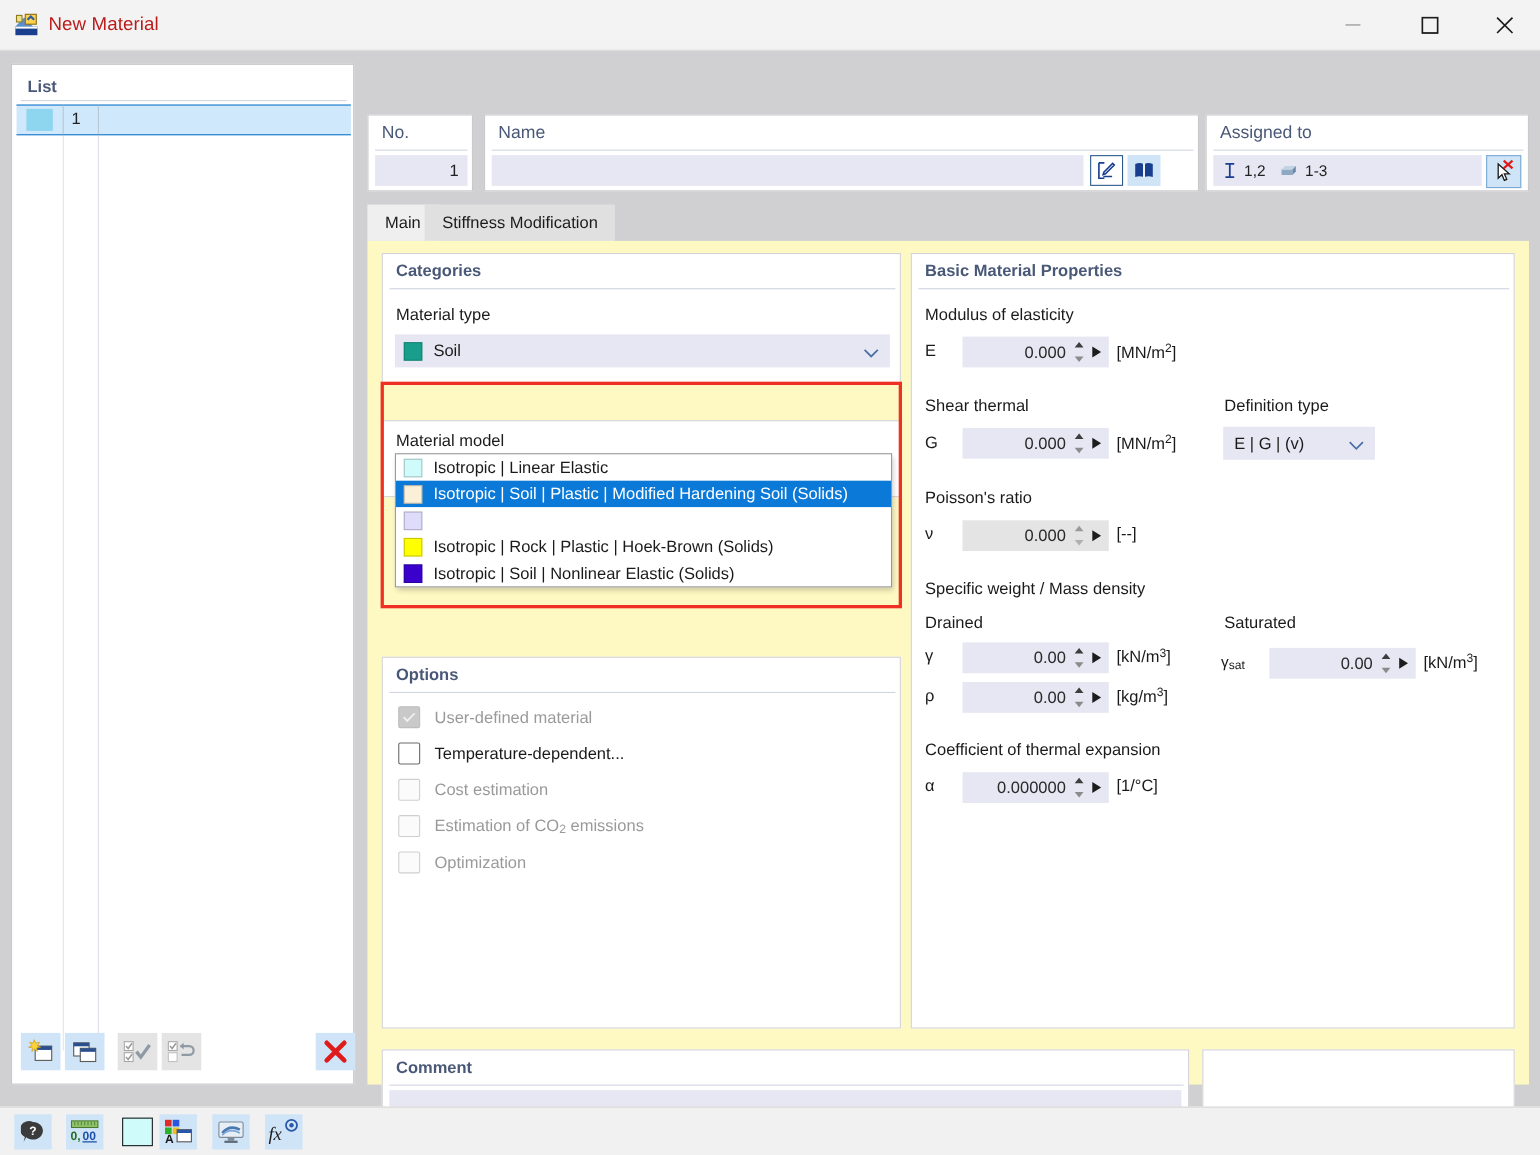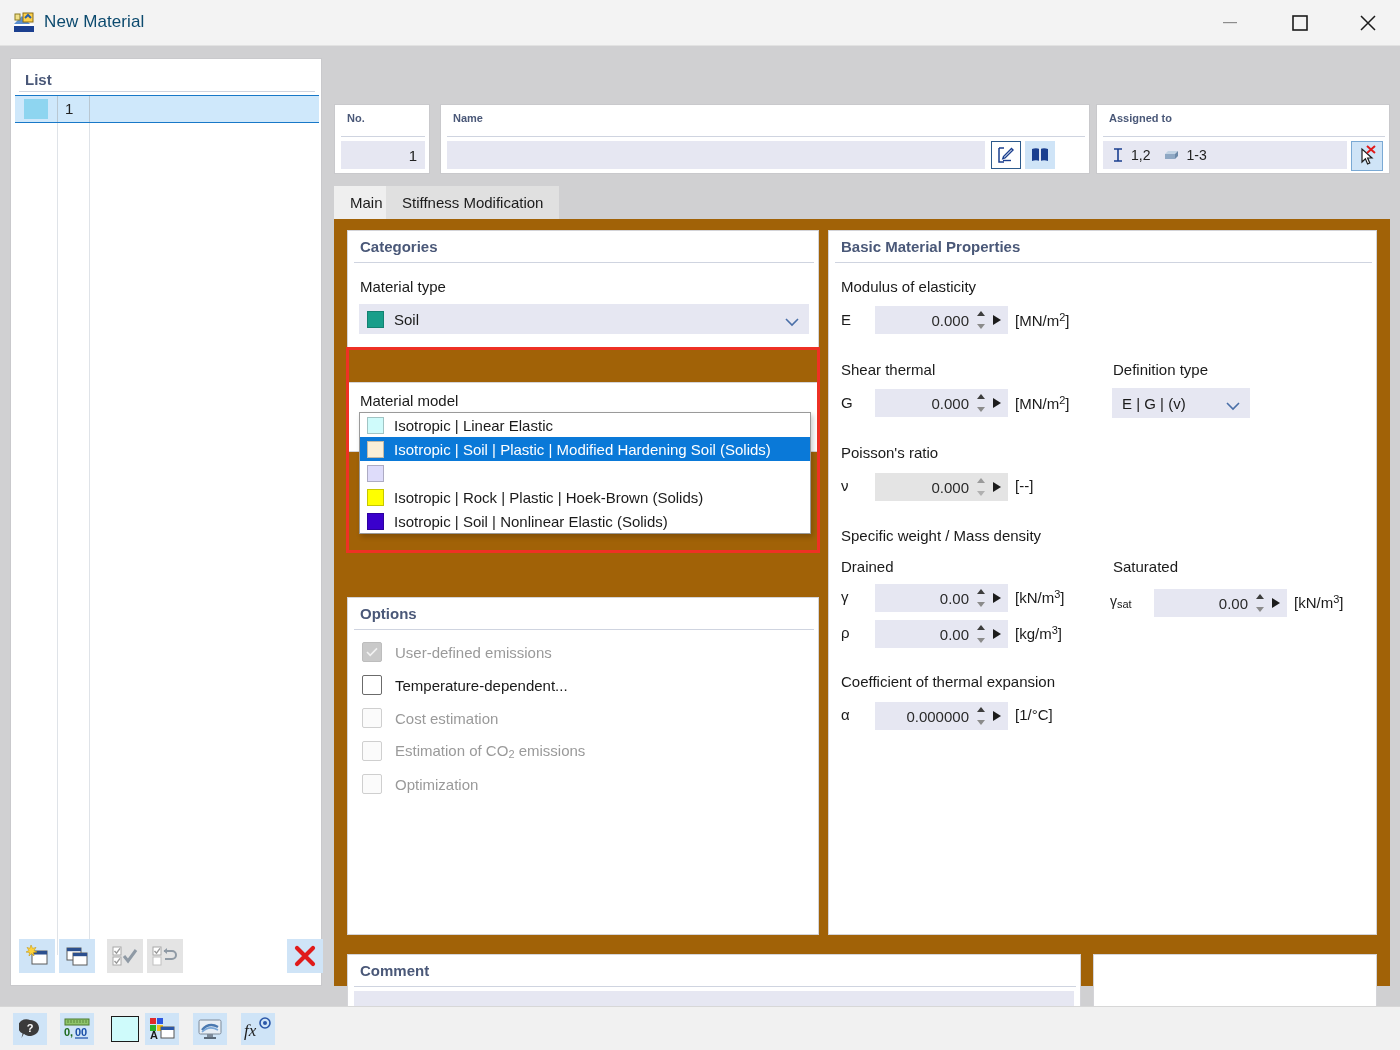--- a/index.html
+++ b/index.html
@@ -18,21 +18,21 @@
   .titlebar {
     position: absolute; left: 0; top: 0; width: 1400px; height: 46px;
     background: #f3f3f3;
     border-bottom: 1px solid #e2e2e2;
   }
   .title-icon {
     position: absolute; left: 12px; top: 11px; width: 24px; height: 24px;
   }
   .title-text {
     position: absolute; left: 44px; top: 12px;
-    font-size: 17px; color: #0c4a6e; letter-spacing: .1px;
+    font-size: 17px; color: #b91c1c; letter-spacing: .1px;
   }
   .wbtn {
     position: absolute; top: 0; width: 60px; height: 46px;
     display: flex; align-items: center; justify-content: center;
   }
   .wbtn-min { right: 140px; }
   .wbtn-max { right: 70px; }
   .wbtn-close { right: 2px; }
   .wbtn svg { display: block; }
 
@@ -89,21 +89,21 @@
   }
   .tbtn.lit { background: #cfe4f7; }
   .tbtn.dim { background: #e4e4e4; }
 
   
   .card {
     position: absolute; background: #ffffff; border: 1px solid #c9c9cc;
   }
   .card-title {
     position: absolute; left: 12px; top: 7px;
-    font-weight: bold; font-size: 11px; color: #4a5878; text-align: center;
+    font-weight: normal; font-size: 16px; color: #4a5878; text-align: center;
   }
   .card-rule {
     position: absolute; left: 6px; top: 31px; height: 1px; background: #cfd4e0;
   }
   .no-card { left: 334px; top: 58px; width: 96px; height: 70px; }
   .no-field {
     position: absolute; left: 6px; top: 36px; width: 84px; height: 28px;
     background: #e6e7f2; display: flex; align-items: center; justify-content: flex-end;
     padding-right: 8px; font-size: 15px; color: #222;
   }
@@ -138,21 +138,21 @@
     position: absolute; top: 0; height: 33px;
     display: flex; align-items: center; justify-content: center;
     font-size: 15px; color: #1b1b1b; padding: 0 16px;
   }
   .tab.active { background: #efefef; left: 0; }
   .tab.inactive { background: #e0e0e0; text-align: center; }
 
   
   .content {
     position: absolute; left: 334px; top: 173px; width: 1056px; height: 767px;
-    background: #a16207;
+    background: #fef9c3;
   }
 
   .panel {
     position: absolute; background: #ffffff; border: 1px solid #d4d4d8;
   }
   .panel-title {
     position: absolute; left: 12px; top: 7px;
     font-weight: bold; font-size: 15px; color: #4a5878;
   }
   .panel-rule {
@@ -440,21 +440,21 @@
       <div class="panel options-panel">
         <div class="panel-title">Options</div>
         <div class="panel-rule" style="width:460px"></div>
 
         <div class="chk-row" style="top:44px">
           <span class="chk checked-dis">
             <svg width="12" height="10" viewBox="0 0 12 10">
                 <path d="M1 5 l3.2 3.4 L11 1.4" stroke="#f2f2f2" stroke-width="1.6" fill="none"></path>
               </svg>
           </span>
-          <span class="chk-lbl dis">User-defined emissions</span>
+          <span class="chk-lbl dis">User-defined material</span>
         </div>
 
         <div class="chk-row" style="top:77px">
           <span class="chk"></span>
           <span class="chk-lbl on">Temperature-dependent...</span>
         </div>
 
         <div class="chk-row" style="top:110px">
           <span class="chk dis"></span>
           <span class="chk-lbl dis">Cost estimation</span>

